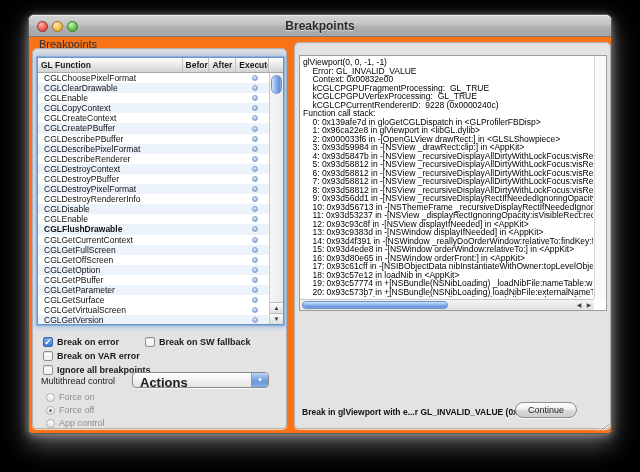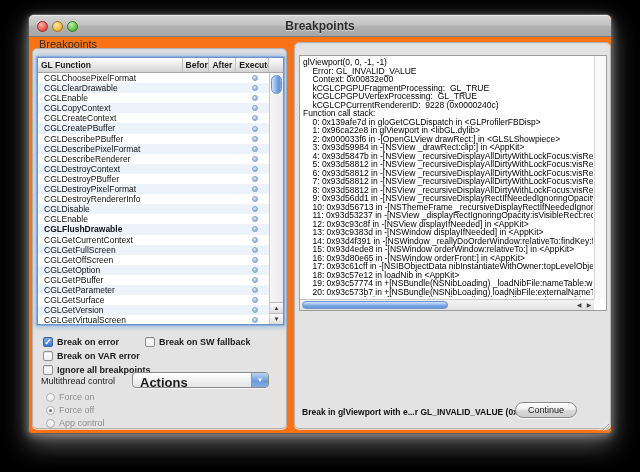--- a/index.html
+++ b/index.html
@@ -309,30 +309,30 @@
               </span>
             </div>
             <div class="trow">
               <span class="c-name">CGLGetSurface</span>
               <span class="c-before"></span>
               <span class="c-after"></span>
               <span class="c-exec">
                 <span class="dot"></span>
               </span>
             </div>
+            <div class="trow">
+              <span class="c-name">CGLGetVirtualScreen</span>
+              <span class="c-before"></span>
+              <span class="c-after"></span>
+              <span class="c-exec">
+                <span class="dot"></span>
+              </span>
+            </div>
             <div class="trow alt">
               <span class="c-name">CGLGetVersion</span>
-              <span class="c-before"></span>
-              <span class="c-after"></span>
-              <span class="c-exec">
-                <span class="dot"></span>
-              </span>
-            </div>
-            <div class="trow">
-              <span class="c-name">CGLGetVirtualScreen</span>
               <span class="c-before"></span>
               <span class="c-after"></span>
               <span class="c-exec">
                 <span class="dot"></span>
               </span>
             </div>
           </div>
         <div class="vscroll">
           <div class="vthumb"></div>
           <div class="sbtn up">▲</div>

